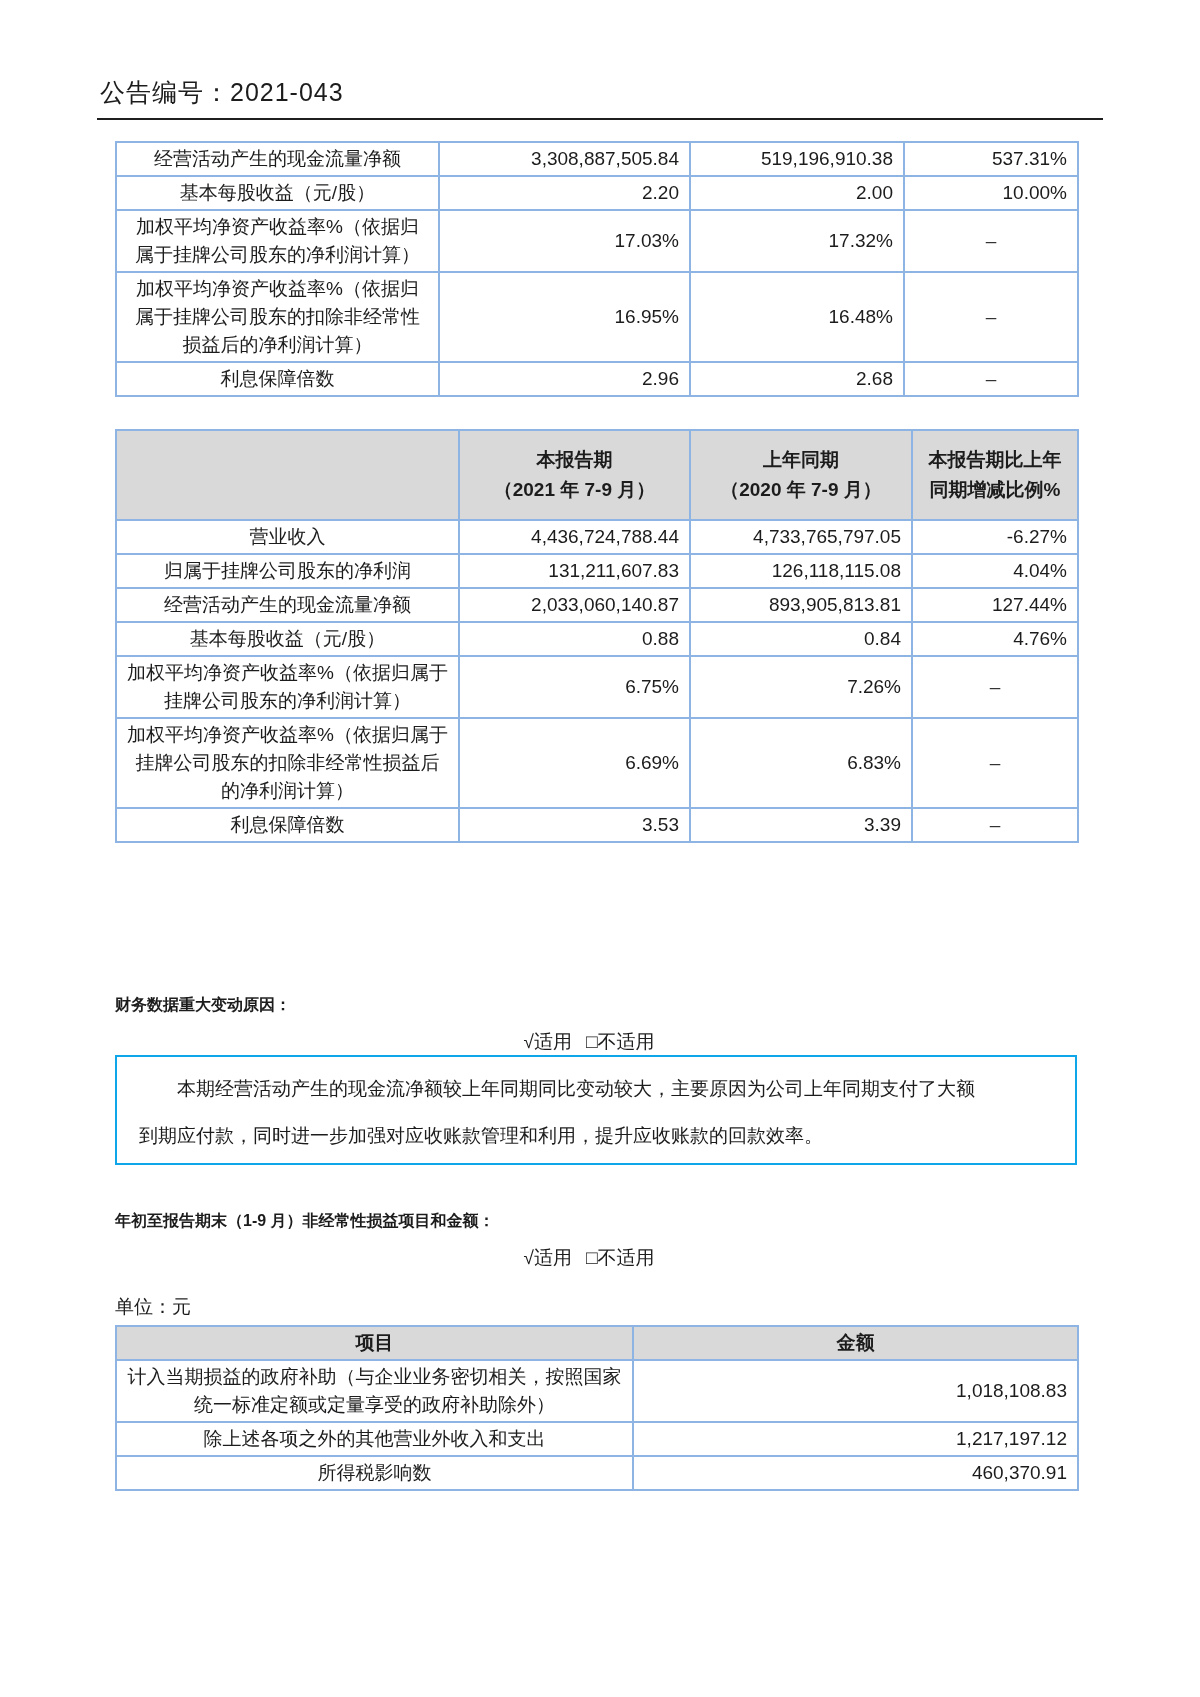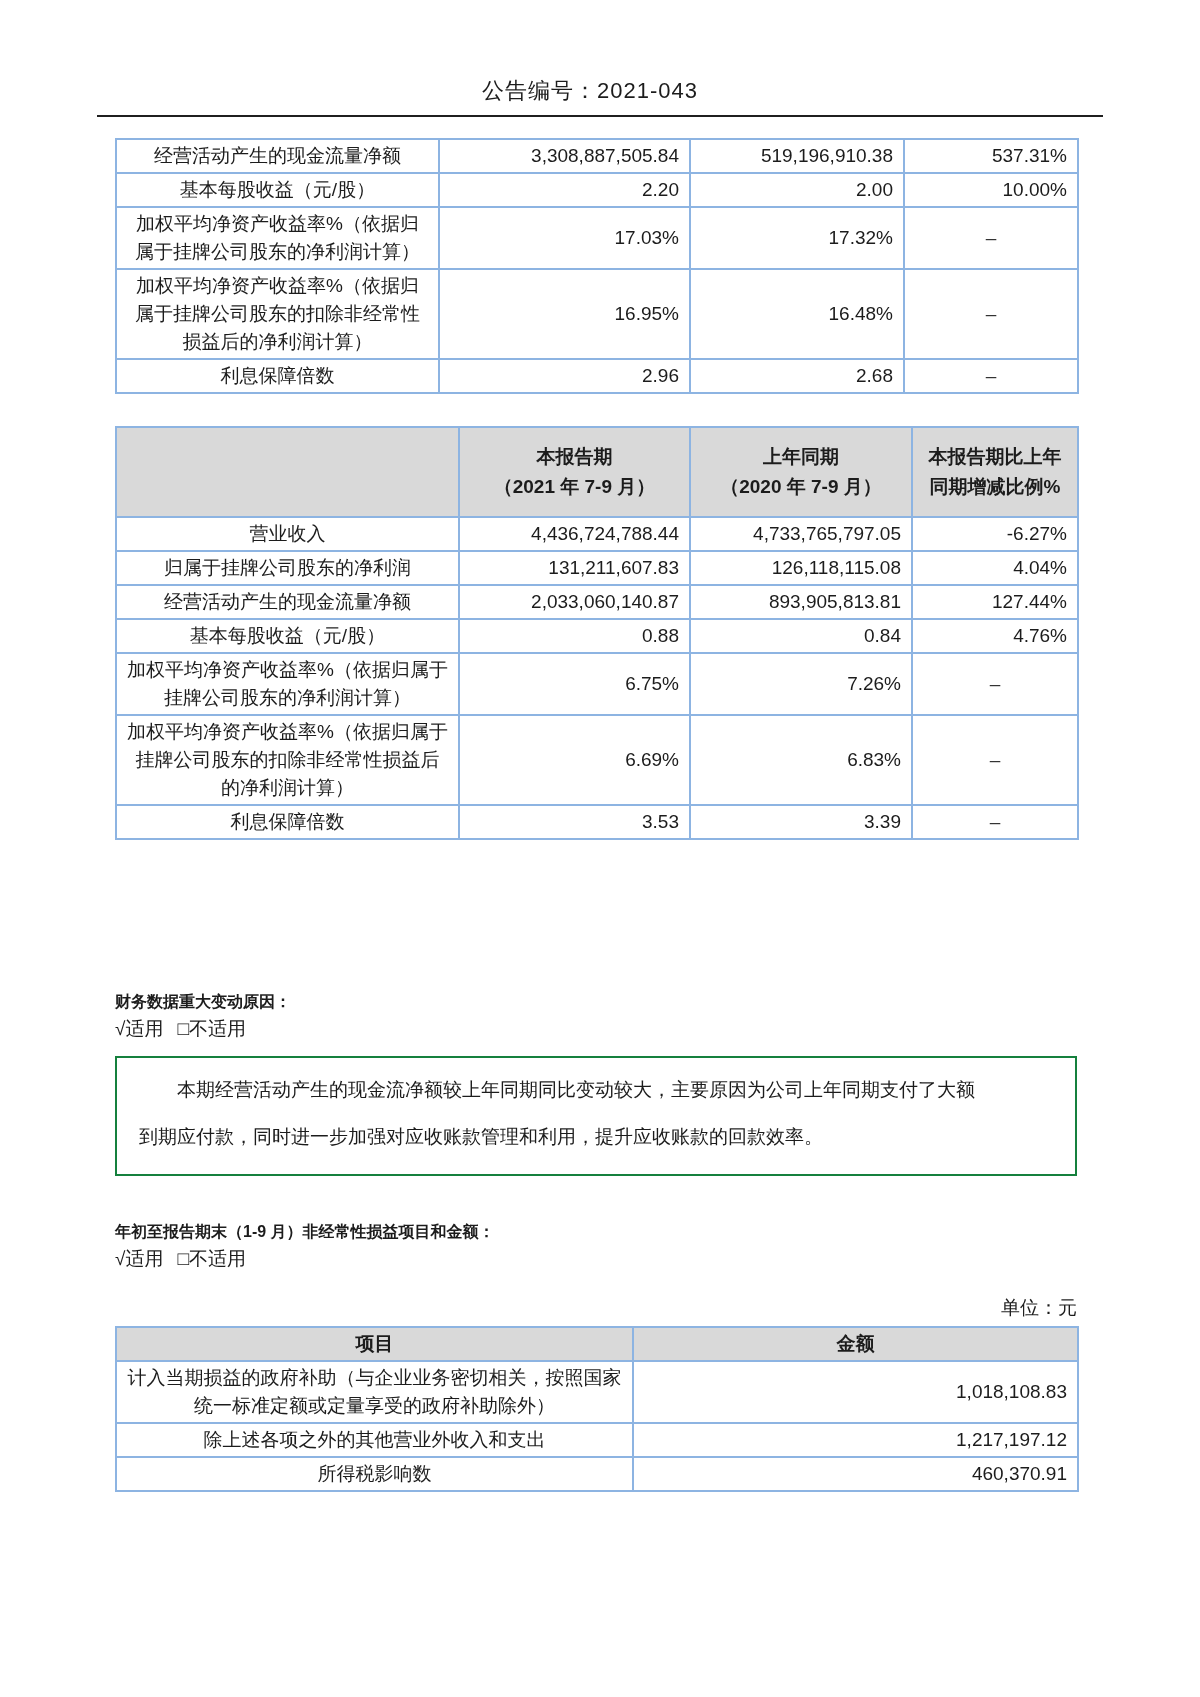--- a/index.html
+++ b/index.html
@@ -7,22 +7,22 @@
     position:relative;
     width:1200px;height:1697px;
     background:#ffffff;
     overflow:hidden;
     font-family:"Liberation Sans","DejaVu Sans",sans-serif;
     color:#1c1c1c;
     font-size:19px;
   }
   .doc-header{
     margin:76px 120px 0 100px;
-    text-align:center;
-    font-size:22px;
+    text-align:left;
+    font-size:25px;
     letter-spacing:1px;
   }
   .header-rule{
     margin:9px 97px 0 97px;
     border-top:2.5px solid #1f1f1f;
     height:0;
   }
   .content{margin-left:115px;width:962px;}
 
   table.fin{
@@ -52,33 +52,32 @@
     background:#D9D9D9;
     font-weight:bold;
     text-align:center;
     height:84px;
     line-height:30px;
     padding:2px 8px;
   }
 
   .sec1{margin-top:148px;}
   .sec-heading{font-weight:bold;font-size:16px;line-height:28px;}
-  .applicability{line-height:26px;}
+  .applicability{margin-top:10px;line-height:26px;text-align:center;}
   .applicability .tok{margin-right:14px;}
   .reason-box{
-    margin-top:14px;
-    border:2px solid #15803d;
-    padding:8px 22px 14px 22px;
+    border:2px solid #0ea5e9;
+    padding:8px 22px 4px 22px;
     line-height:47px;
     text-indent:2em;
     white-space:pre-line;
   }
 
   .sec2{margin-top:42px;}
-  .unit-line{margin-top:24px;text-align:right;line-height:24px;}
+  .unit-line{margin-top:24px;text-align:left;line-height:24px;}
   .t3{margin-top:6px;}
   .t3 thead th{
     background:#D9D9D9;
     font-weight:bold;
     text-align:center;
     height:27px;
   }
 </style>
 </head>
 <body>

